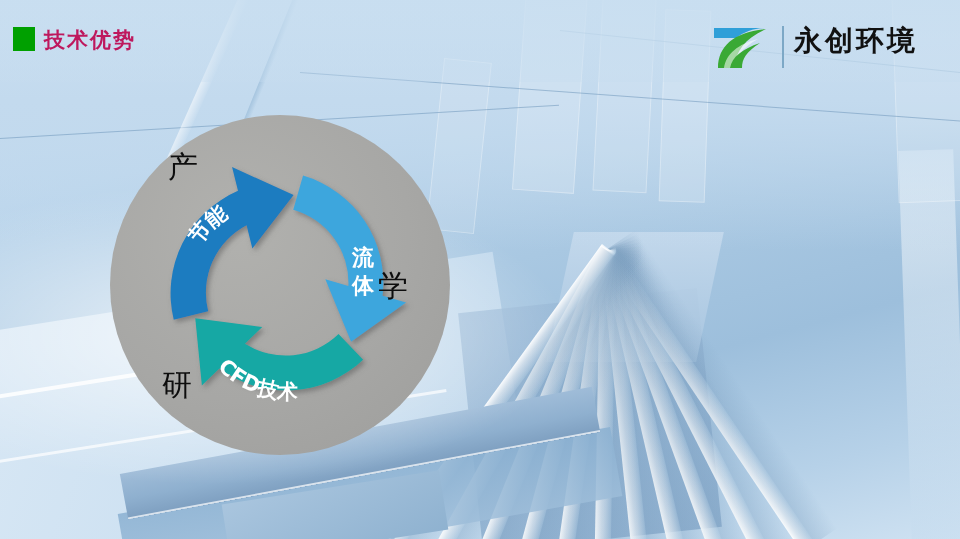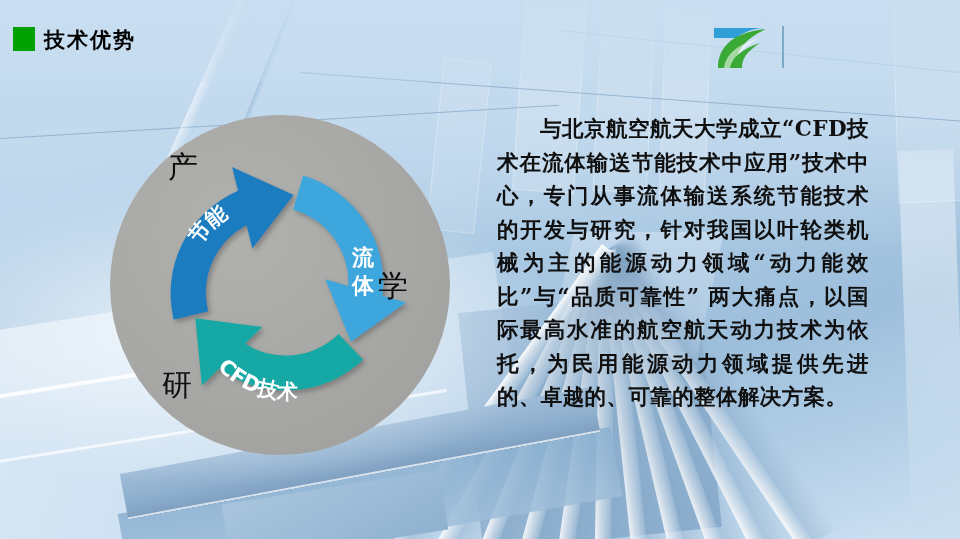--- a/index.html
+++ b/index.html
@@ -63,21 +63,21 @@
         background:linear-gradient(160deg,#9cbbd8,#7fa3c6);transform:rotate(-6deg);opacity:.75;}
   .wedge2{position:absolute;left:560px;top:232px;width:150px;height:130px;
         background:linear-gradient(180deg,#c9dcee,#a9c6e0);transform:skewX(-12deg);opacity:.8;}
   .rightcol{position:absolute;left:905px;top:150px;width:55px;height:390px;
         background:linear-gradient(180deg,rgba(255,255,255,.55),rgba(190,215,236,.25));transform:rotate(-2deg);}
 
   
   .hdr-band{position:absolute;left:0;top:0;width:960px;height:82px;
         background:linear-gradient(180deg,rgba(200,222,240,.85),rgba(198,220,239,.35));}
   .hdr-mark{position:absolute;left:13px;top:27px;width:22px;height:24px;background:#00a000;}
-  .hdr-title{position:absolute;left:44px;top:26px;font-size:21px;font-weight:bold;color:#000000;
+  .hdr-title{position:absolute;left:44px;top:26px;font-size:21px;font-weight:bold;color:#be185d;
         letter-spacing:2px;font-family:"DejaVu Sans","Liberation Sans",sans-serif;}
 
   
   .logo{position:absolute;left:710px;top:24px;width:238px;height:48px;}
   .logo-mark{position:absolute;left:0;top:0;width:62px;height:46px;}
   .logo-div{position:absolute;left:72px;top:2px;width:2px;height:42px;background:#7da8c6;}
   .logo-cn{position:absolute;left:84px;top:-2px;font-size:28px;font-weight:bold;color:#111;
         letter-spacing:3px;font-family:"DejaVu Sans","Liberation Sans",sans-serif;}
   .logo-en{position:absolute;left:84px;top:30px;font-size:13px;font-weight:bold;color:#2a2a2a;
         letter-spacing:1.2px;font-family:"Liberation Sans",sans-serif;}
@@ -164,20 +164,21 @@
   <div class="logo">
     <div class="logo-mark">
       <svg width="62" height="46" viewBox="0 0 62 46">
         <path d="M4 4 H56 C44 4 34 8 26 14 L4 14 Z" fill="#2f9fd8"></path>
         <path d="M8 44 C8 22 24 8 56 5 C36 14 26 26 24 44 Z" fill="#3aa935"></path>
         <path d="M14 44 C16 30 28 20 48 15 C32 24 26 32 26 44 Z" fill="#ffffff" opacity=".55"></path>
         <path d="M20 44 C22 33 32 25 50 19 C36 28 32 35 32 44 Z" fill="#3aa935"></path>
       </svg>
     </div>
     <div class="logo-div"></div>
+    <div class="logo-cn">永创环境</div>
   </div>
 
   <div class="diagram">
     <div class="disc"></div>
 
     <svg width="340" height="340" viewBox="0 0 340 340">
       <defs>
         <filter id="segshadow" x="-20%" y="-20%" width="150%" height="150%">
           <feDropShadow dx="2.5" dy="3" stdDeviation="2.5" flood-color="#5d5d5d" flood-opacity=".55"></feDropShadow>
         </filter>
@@ -228,15 +229,14 @@
         <textPath href="#p-cfd" startOffset="16%" id="t-cfd">CFD技术</textPath>
       </text>
     <text class="seg-text" font-size="22" x="253" y="150" text-anchor="middle"><tspan x="253" dy="0">流</tspan><tspan x="253" dy="28">体</tspan></text>
       </svg>
 
     <div class="ring-label lbl-chan">产</div>
     <div class="ring-label lbl-xue">学</div>
     <div class="ring-label lbl-yan">研</div>
   </div>
 
-  <div class="bodytext">与北京航空航天大学成立“CFD技术在流体输送节能技术中应用”技术中心，专门从事流体输送系统节能技术的开发与研究，针对我国以叶轮类机械为主的能源动力领域“动力能效比”与“品质可靠性” 两大痛点，以国际最高水准的航空航天动力技术为依托，为民用能源动力领域提供先进的、卓越的、可靠的整体解决方案。</div>
 
 </div>
 
 </body></html>

